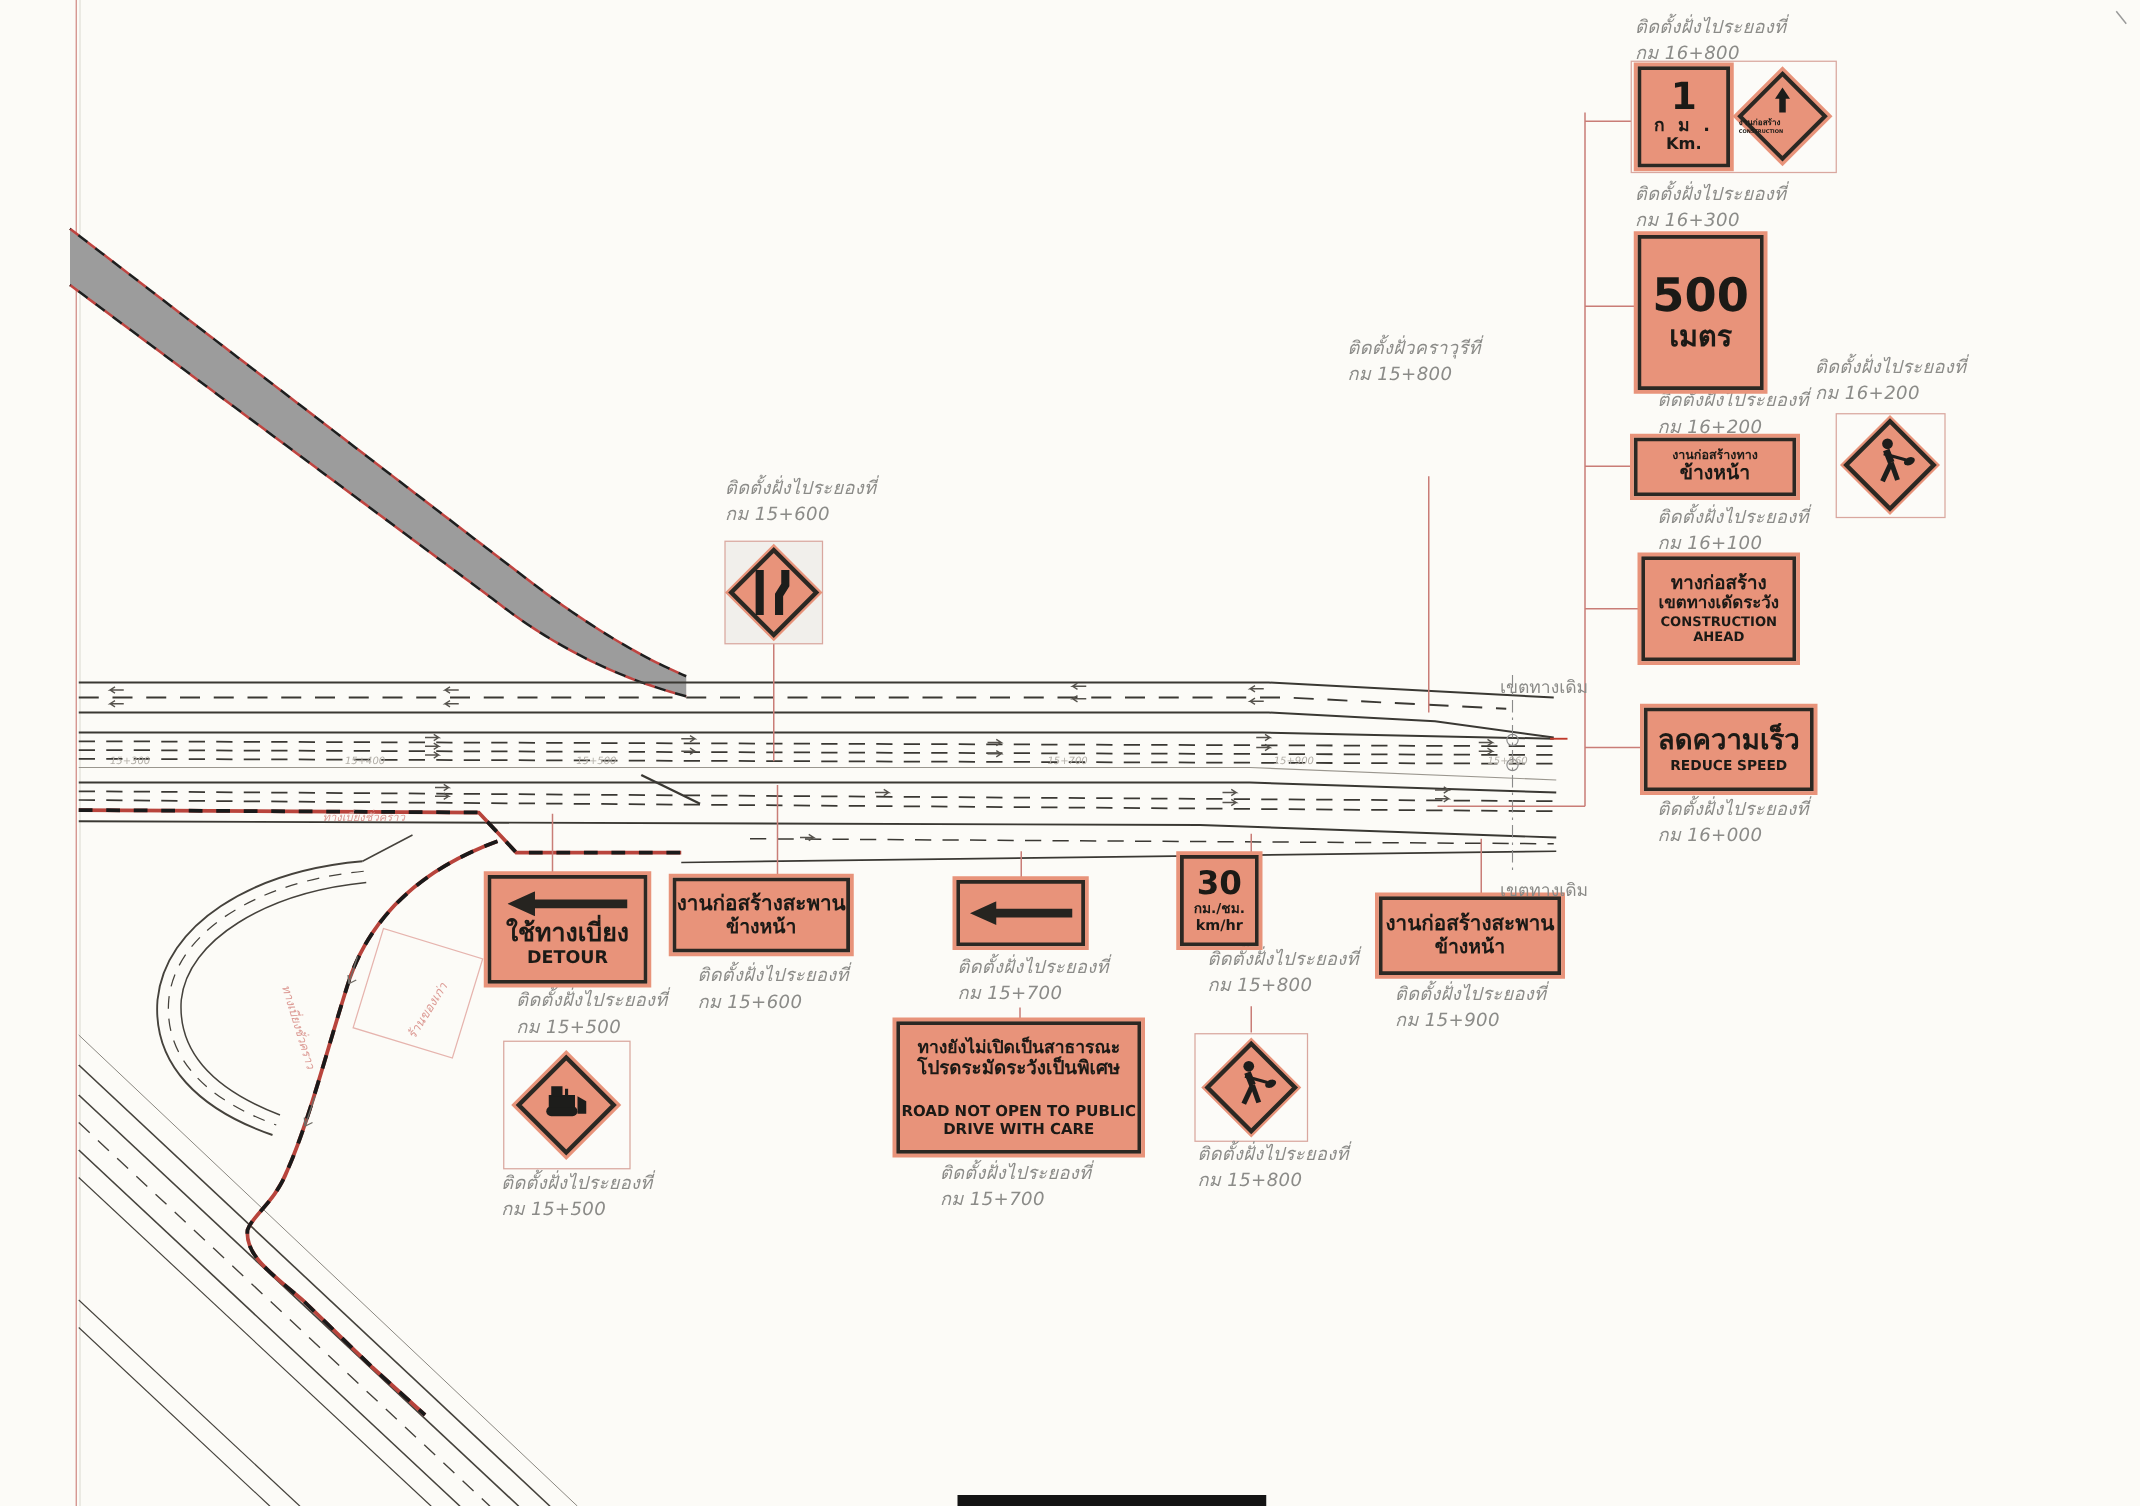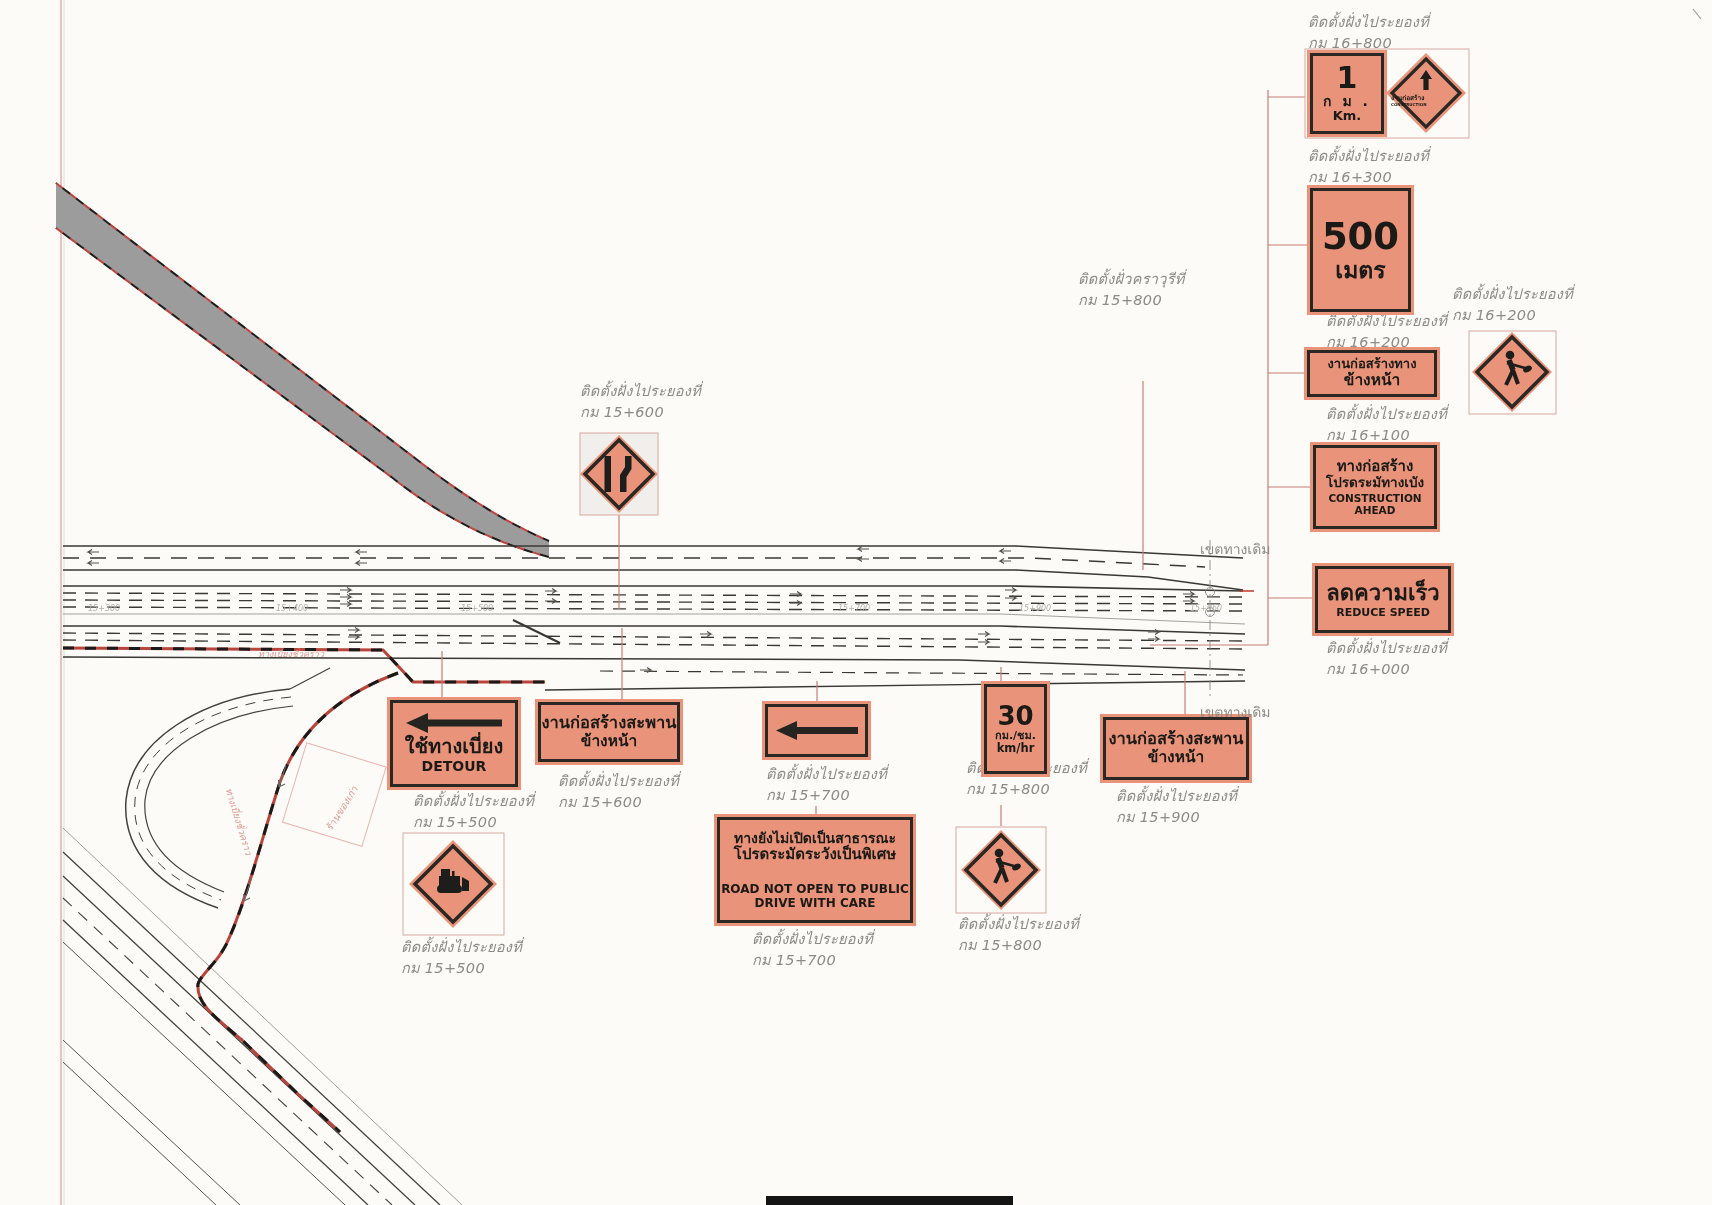--- a/index.html
+++ b/index.html
@@ -283,27 +283,27 @@
 
 <div class="diamtxt" style="left:1391px;top:93px;width:70px;font-size:6.5px">งานก่อสร้าง</div>
 <div class="diamtxt" style="left:1391px;top:102px;width:70px;font-size:4px">CONSTRUCTION</div>
 
 <div class="sign" style="left:1310px;top:188px;width:101px;height:124px">
   <div style="font-size:37px;line-height:40px">500</div>
   <div style="font-size:23px;line-height:27px">เมตร</div>
 </div>
 
 <div class="sign" style="left:1307px;top:350px;width:130px;height:47px">
-  <div style="font-size:13px">งานก่อสร้างทาง</div>
+  <div style="font-size:10px">งานก่อสร้างทาง</div>
   <div style="font-size:15.5px">ข้างหน้า</div>
 </div>
 
 <div class="sign" style="left:1313px;top:445px;width:124px;height:84px">
   <div style="font-size:15px">ทางก่อสร้าง</div>
-  <div style="font-size:13.5px">โปรดระมัทางเบัง</div>
+  <div style="font-size:13.5px">เขตทางเดัดระวัง</div>
   <div style="font-size:10.5px;margin-top:2px">CONSTRUCTION</div>
   <div style="font-size:10.5px">AHEAD</div>
 </div>
 
 <div class="sign" style="left:1315px;top:566px;width:136px;height:67px">
   <div style="font-size:22px">ลดความเร็ว</div>
   <div style="font-size:11px;margin-top:2px">REDUCE SPEED</div>
 </div>
 
 
@@ -326,21 +326,21 @@
   </svg>
 </div>
 
 <div class="sign" style="left:717px;top:817px;width:196px;height:106px">
   <div style="font-size:14px">ทางยังไม่เปิดเป็นสาธารณะ</div>
   <div style="font-size:15px">โปรดระมัดระวังเป็นพิเศษ</div>
   <div style="font-size:12px;margin-top:20px">ROAD NOT OPEN TO PUBLIC</div>
   <div style="font-size:12px">DRIVE WITH CARE</div>
 </div>
 
-<div class="sign" style="left:984px;top:684px;width:63px;height:90px">
+<div class="sign" style="left:944px;top:684px;width:63px;height:73px">
   <div style="font-size:26px;line-height:27px">30</div>
   <div style="font-size:11px">กม./ชม.</div>
   <div style="font-size:11.5px">km/hr</div>
 </div>
 
 <div class="sign" style="left:1103px;top:717px;width:146px;height:63px">
   <div style="font-size:16.5px">งานก่อสร้างสะพาน</div>
   <div style="font-size:15.5px">ข้างหน้า</div>
 </div>
 

